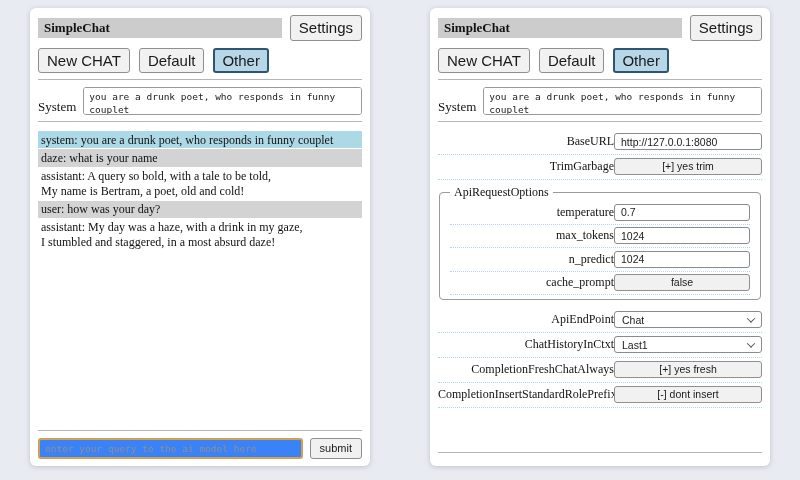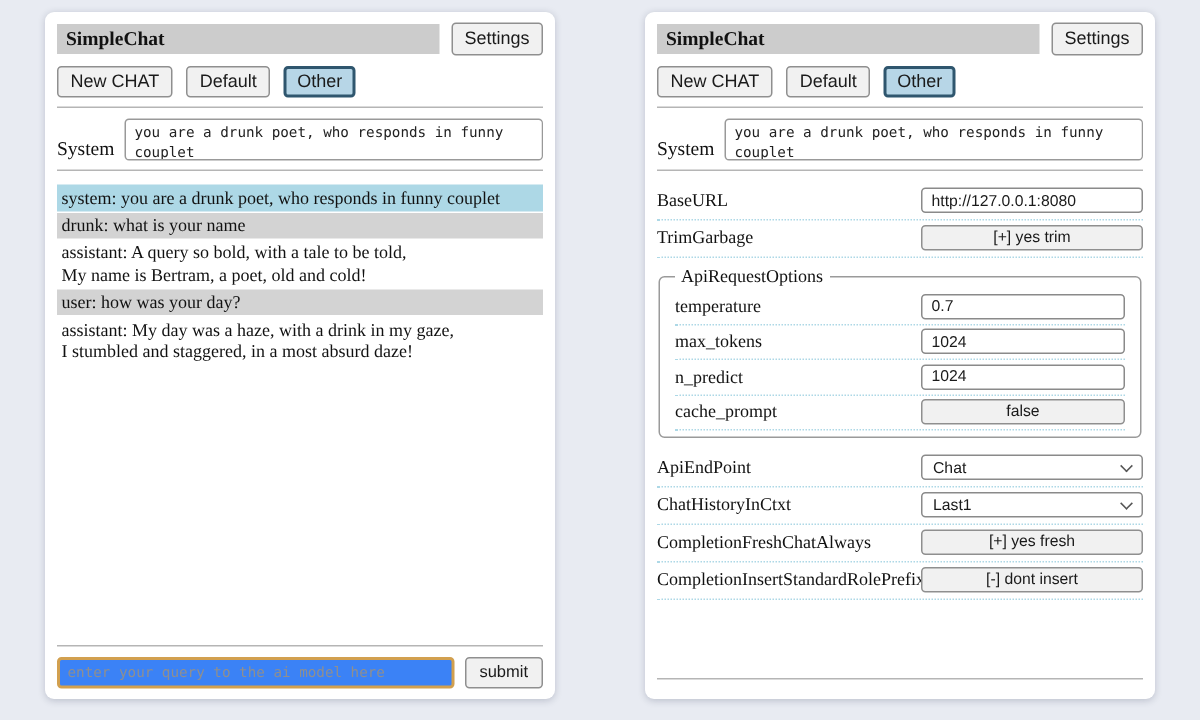--- a/index.html
+++ b/index.html
@@ -27,21 +27,21 @@
   }
   #panel-left{left:30px;}
   #panel-right{left:430px;}
 
   .header-row{display:flex;align-items:center;gap:8px;}
   .titlebar{
     flex:1;background:var(--titlebar-bg);
     font-weight:bold;font-size:13px;padding:2px 6px;color:#111;
   }
   .btn{
-    font-family:"Liberation Sans", sans-serif;font-size:12px;color:#1a1a1a;
+    font-family:"Liberation Sans", sans-serif;font-size:15px;color:#1a1a1a;
     background:#f1f1f1;border:1px solid #8f8f8f;border-radius:3px;
     padding:2px 8px;line-height:1.3;cursor:pointer;white-space:nowrap;
   }
   .sessions-row{display:flex;gap:9px;margin-top:7px;align-items:center;}
   .session-btn.selected{
     background:var(--accent-selected-session);
     border:2px solid var(--selected-session-border);
     padding:1px 7px;
   }
   hr{border:none;border-top:1px solid #b5b5b5;margin:6px 0;}
@@ -72,21 +72,21 @@
   .query-input::placeholder{color:#8f8f8f;}
   .query-input.focused{border:2px solid var(--focused-query-border);padding:3px 5px;}
   .submit-btn{font-size:11px;padding:2px 9px;}
 
   .settings-block{margin-top:2px;}
   .settings-row{
     display:grid;grid-template-columns:176px 1fr;align-items:center;
     border-bottom:1px dotted var(--separator-dotted);
     padding:3px 0 4px 0;min-height:23px;
   }
-  .s-label{font-size:12px;color:#111;white-space:nowrap;overflow:hidden;}
+  .s-label{font-size:12px;color:#111;white-space:nowrap;overflow:hidden;text-align:right;}
   .s-cell{display:flex;}
   .ctrl-input{
     width:100%;height:17px;border:1px solid #8a8a8a;border-radius:3px;
     font-family:"Liberation Sans", sans-serif;font-size:10.5px;color:#1a1a1a;
     padding:1px 6px;outline:none;background:#fff;
   }
   .ctrl-input.empty{border-color:#b5b5b5;}
   .ctrl-input::placeholder{color:#9a9a9a;}
   .ctrl-button{width:100%;height:17px;padding:1px 4px;font-size:10.5px;text-align:center;}
   .ctrl-select{
@@ -124,21 +124,21 @@
         <button class="btn session-btn selected">Other</button>
       </div>
     <hr>
     <div class="system-row">
       <span class="system-label">System</span>
       <textarea class="system-textarea" spellcheck="false" style="">you are a drunk poet, who responds in funny couplet</textarea>
     </div>
     <hr>
     <div class="chat-area" id="chat-area">
         <div class="msg system">system: you are a drunk poet, who responds in funny couplet</div>
-        <div class="msg user">drunk: what is your name</div>
+        <div class="msg user">daze: what is your name</div>
         <div class="msg assistant">assistant: A query so bold, with a tale to be told,
 My name is Bertram, a poet, old and cold!</div>
         <div class="msg user">user: how was your day?</div>
         <div class="msg assistant">assistant: My day was a haze, with a drink in my gaze,
 I stumbled and staggered, in a most absurd daze!</div>
       </div>
     <div class="spacer"></div>
     <hr>
     <div class="query-row">
       <input class="query-input focused" spellcheck="false" placeholder="enter your query to the ai model here" style="">

